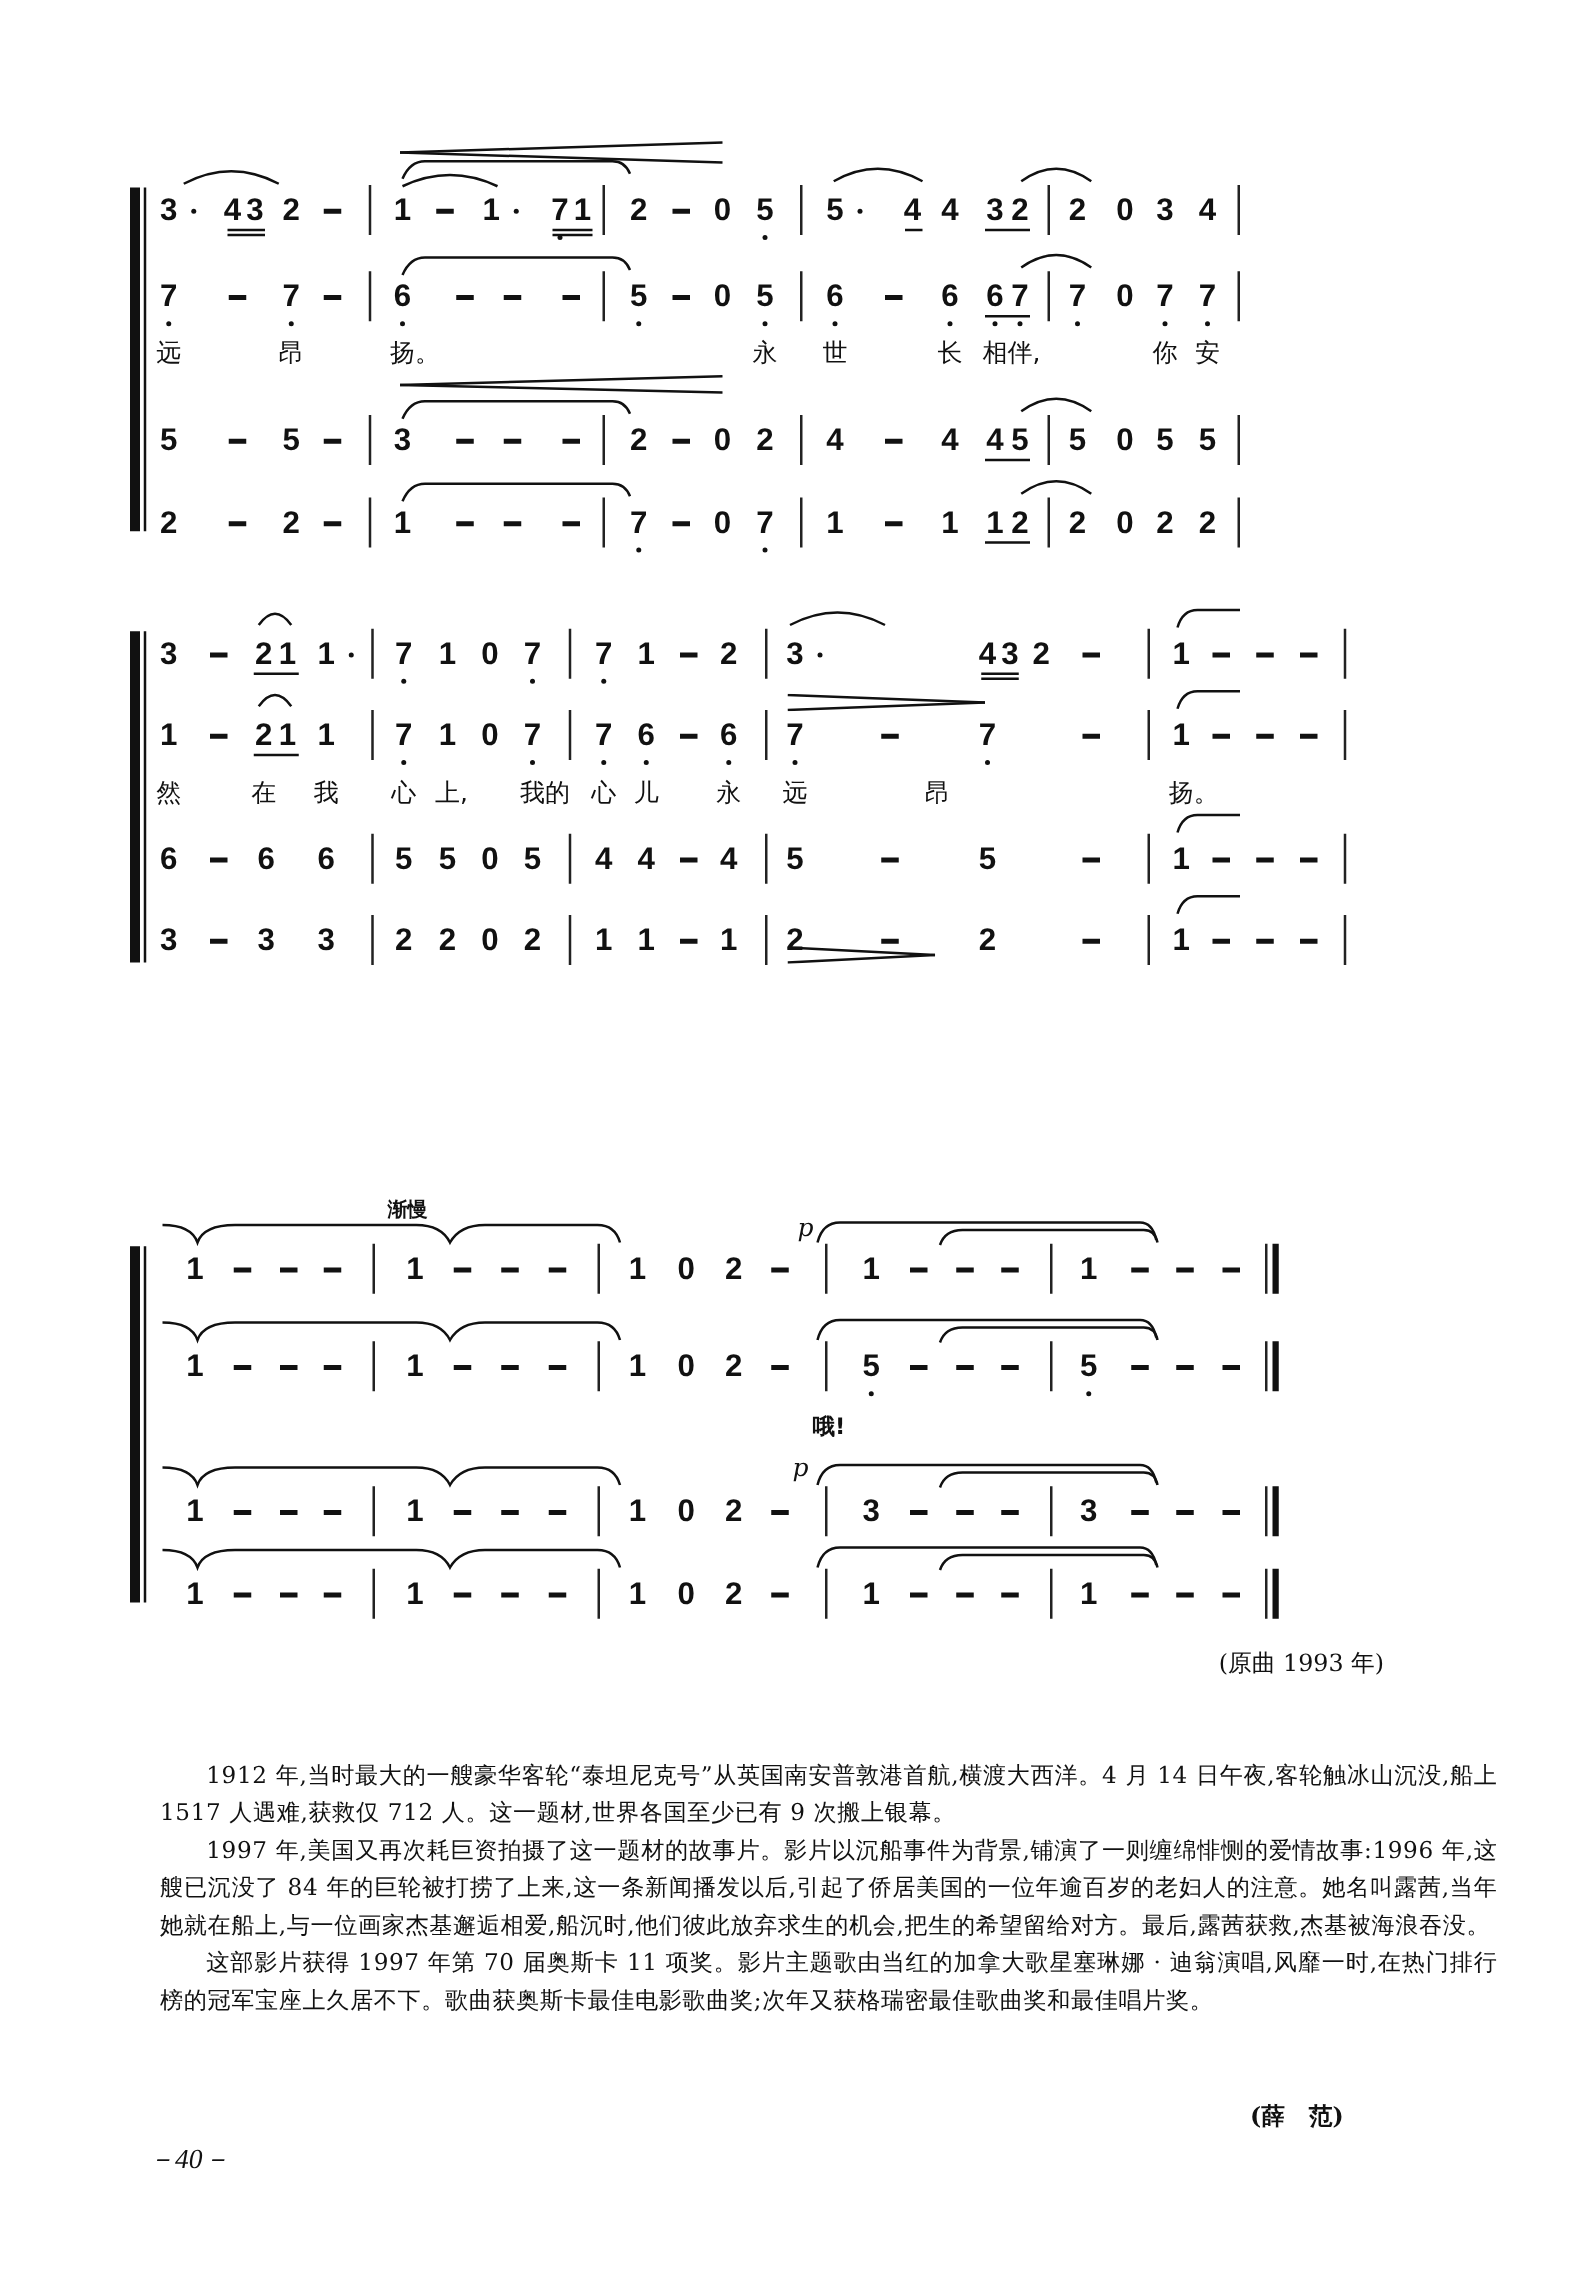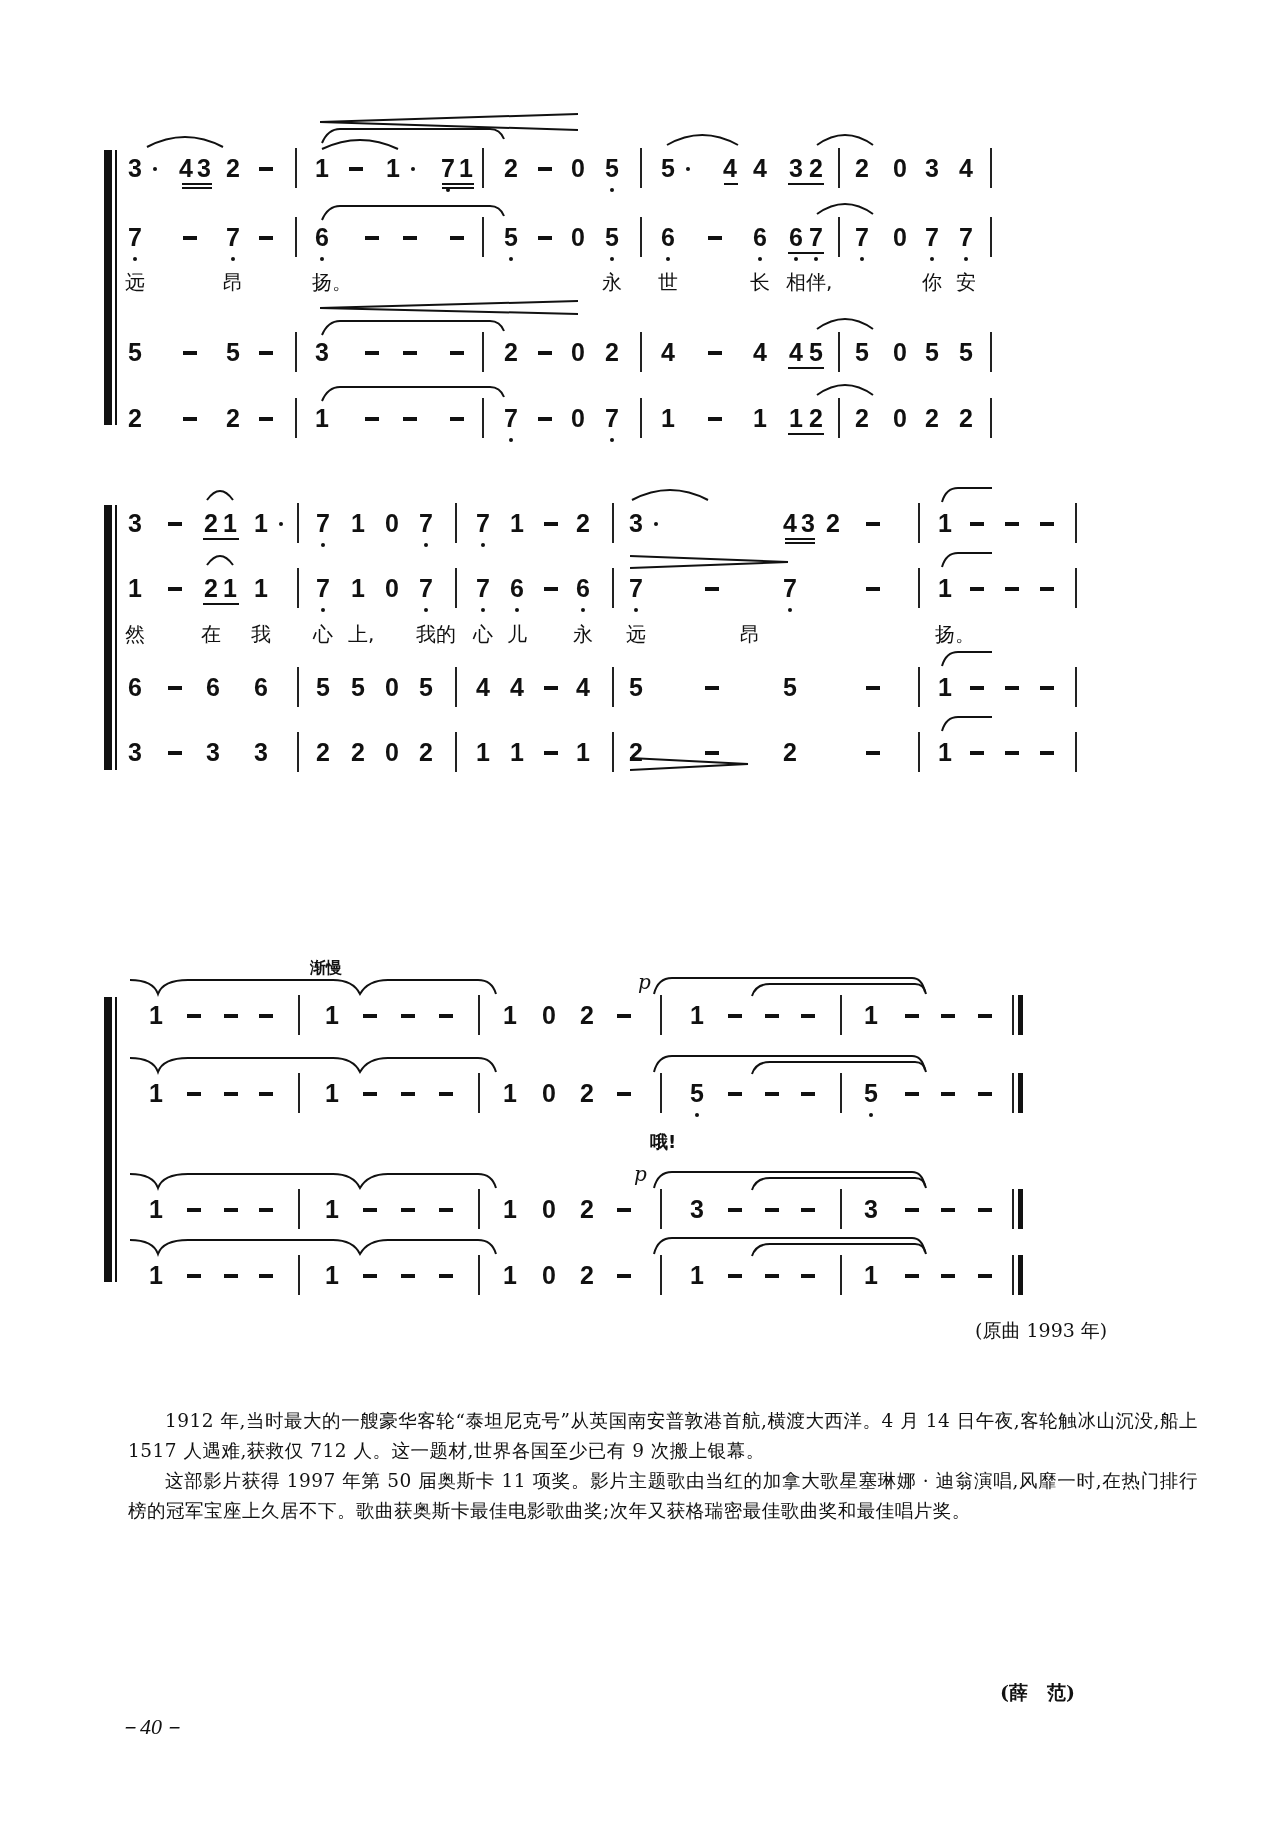--- a/index.html
+++ b/index.html
@@ -551,18 +551,19 @@
     <div class="dash" style="left:985px; top:14px;"></div>
     <div class="bar" style="left:1012px; top:-5px; height:40px;"></div>
     <div class="bar-end" style="left:1018px; top:-5px; height:40px;"></div>
   </div>
 </div>
 
 <span class="credit" style="left:975px; top:1318px;">(原曲 1993 年)</span>
 
 <div class="prose" style="top:1382px;margin-top:24px;">
   <p>1912 年,当时最大的一艘豪华客轮“泰坦尼克号”从英国南安普敦港首航,横渡大西洋。4 月 14 日午夜,客轮触冰山沉没,船上 1517 人遇难,获救仅 712 人。这一题材,世界各国至少已有 9 次搬上银幕。</p>
-  <p>这部影片获得 1997 年第 50 届奥斯卡 11 项奖。影片主题歌由当红的加拿大歌星塞琳娜 · 迪翁演唱,风靡一时,在热门排行榜的冠军宝座上久居不下。歌曲获奥斯卡最佳电影歌曲奖;次年又获格瑞密最佳歌曲奖和最佳唱片奖。</p>
+  <p>1997 年,美国又再次耗巨资拍摄了这一题材的故事片。影片以沉船事件为背景,铺演了一则缠绵悱恻的爱情故事:1996 年,这艘已沉没了 84 年的巨轮被打捞了上来,这一条新闻播发以后,引起了侨居美国的一位年逾百岁的老妇人的注意。她名叫露茜,当年她就在船上,与一位画家杰基邂逅相爱,船沉时,他们彼此放弃求生的机会,把生的希望留给对方。最后,露茜获救,杰基被海浪吞没。</p>
+  <p>这部影片获得 1997 年第 70 届奥斯卡 11 项奖。影片主题歌由当红的加拿大歌星塞琳娜 · 迪翁演唱,风靡一时,在热门排行榜的冠军宝座上久居不下。歌曲获奥斯卡最佳电影歌曲奖;次年又获格瑞密最佳歌曲奖和最佳唱片奖。</p>
 </div>
 
 <span class="credit" style="left:1000px; top:1680px; font-weight:bold;">(薛　范)</span>
 
 <span class="pagenum" style="left:118px; top:1712px;">－40－</span>
 
 </body></html>

